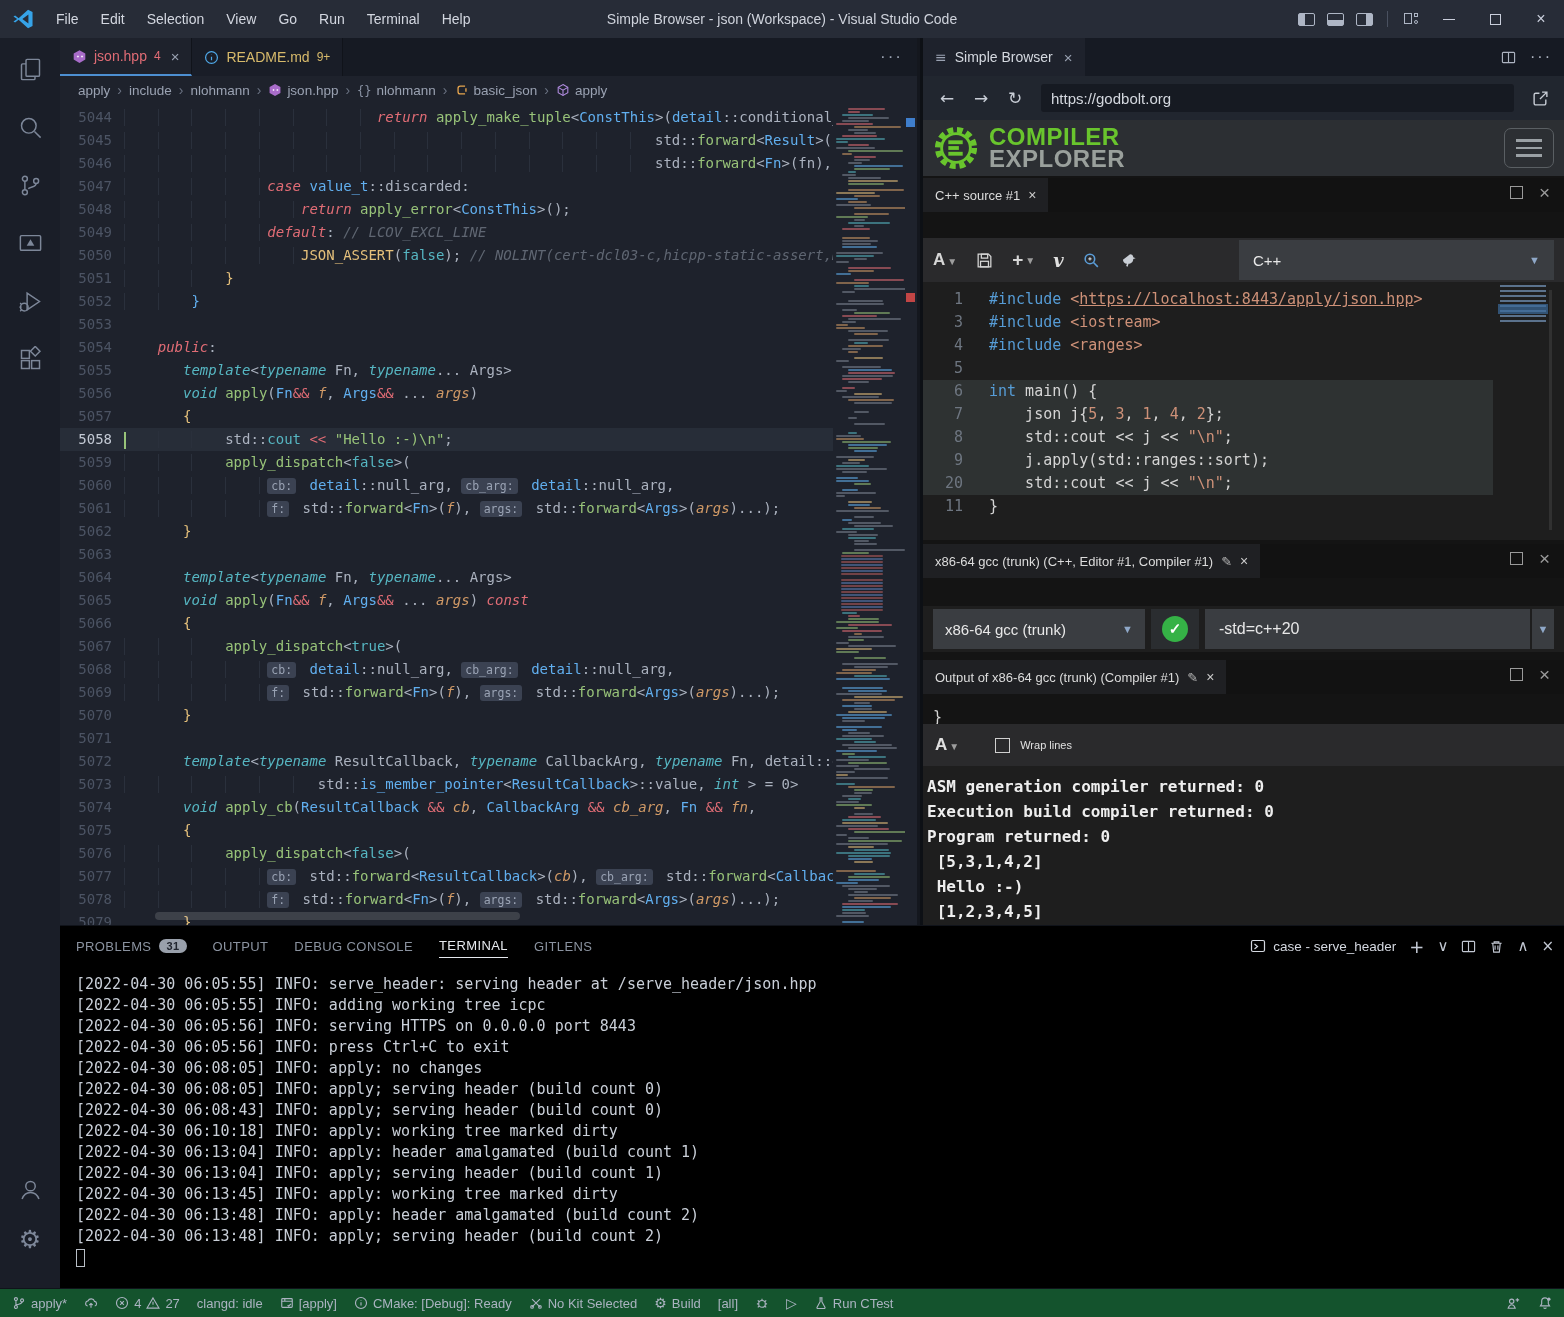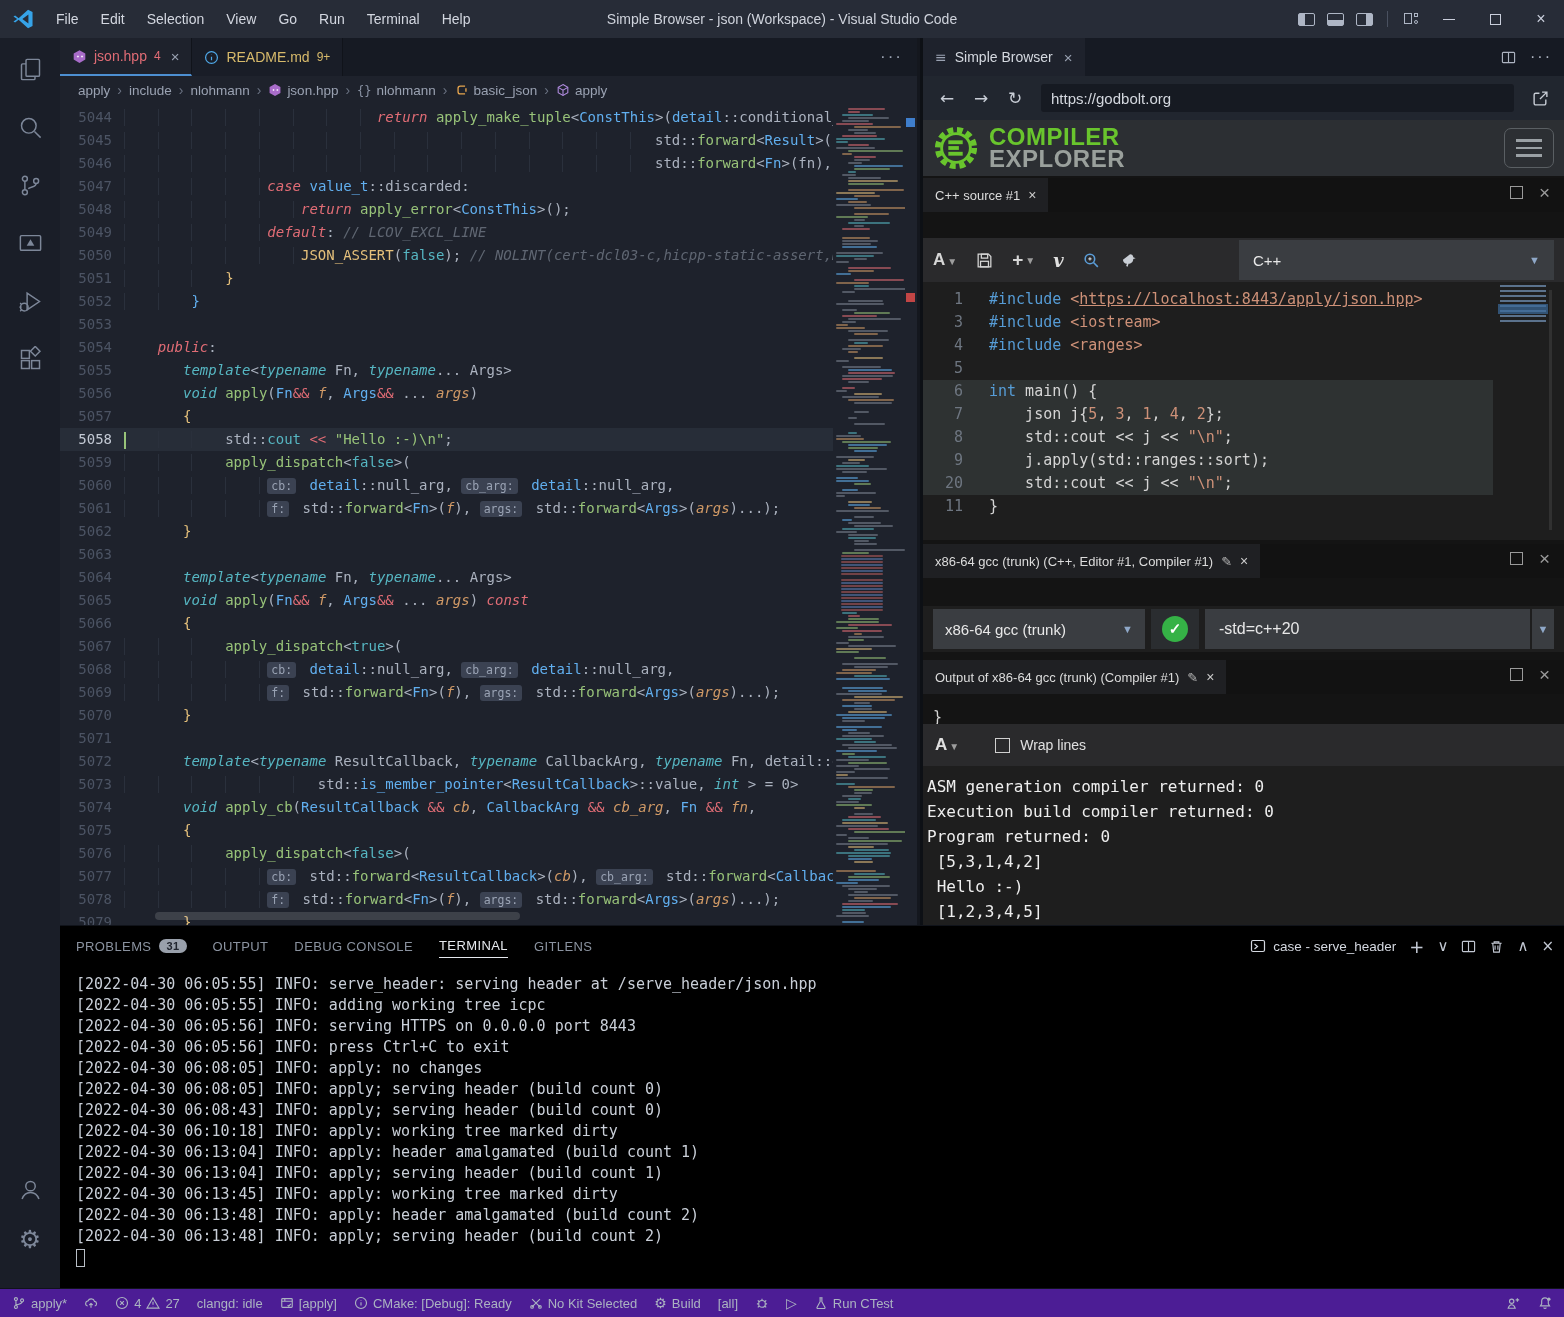--- a/index.html
+++ b/index.html
@@ -178,24 +178,24 @@
     padding:0 14px; font-size:16px; color:#e8e8e8; }
   #comp-dd2 { width:22px; height:40px; background:#3a3d41; margin-left:2px; display:flex;
     align-items:center; justify-content:center; color:#8fa8c8; font-size:11px; }
 
   #out-tabrow { top:540px; }
   #out-tail { position:absolute; left:10px; top:588px; height:16px; overflow:hidden;
     font-family:"DejaVu Sans Mono", monospace; font-size:15px; color:#d4d4d4; }
   #out-toolbar { position:absolute; left:0; top:604px; right:0; height:42px; background:#2a2a2c;
     display:flex; align-items:center; padding:0 12px; gap:10px; color:#e0e0e0; }
   #wrap-box { width:15px; height:15px; border:1.6px solid #d0d0d0; margin-left:26px; }
-  #wrap-label { font-size:14px; }
+  #wrap-label { font-size:11px; }
   #out-content { position:absolute; left:0; top:646px; right:0; bottom:0; background:#1e1e1e;
     font-family:"DejaVu Sans Mono", monospace; font-size:16px; color:#eeeeee; padding:8px 0 0 4px; }
-  .outline-row { height:25px; line-height:25px; white-space:pre; }
+  .outline-row { height:25px; line-height:25px; white-space:pre;font-weight:bold; }
 
   
   #panel { position:absolute; left:60px; top:925px; width:1504px; height:363px;
     background:#000000; border-top:1px solid #10131a; }
   #panel-header { position:absolute; left:0; top:0; right:0; height:40px; display:flex;
     align-items:center; padding:0 10px 0 16px; }
   .ptab { font-size:13px; letter-spacing:.4px; color:#8b93a0; margin-right:26px;
     display:flex; align-items:center; gap:8px; padding:4px 0; }
   .ptab.active { color:#e6e9ee; border-bottom:1px solid #e6e9ee; }
   .pbadge { background:#99a0ab; color:#21252e; border-radius:10px; font-size:11px;
@@ -206,21 +206,21 @@
   .tc-ico { font-size:15px; font-family:"DejaVu Sans", sans-serif; }
   .tc-ico svg { width:15px; height:15px; }
   #terminal { position:absolute; left:0; top:40px; right:0; bottom:0; padding:8px 0 0 16px;
     font-family:"DejaVu Sans Mono", monospace; font-size:15px; color:#c9cfd8;
     overflow:hidden; }
   .trow { height:21px; line-height:21px; white-space:pre; }
   #term-cursor { width:9px; height:18px; border:1px solid #b9bfc7; margin-top:2px; }
 
   
   #statusbar { position:absolute; left:0; top:1288px; width:1564px; height:29px;
-    background:#4c1d95; border-top:1px solid #10131a; display:flex; align-items:center;
+    background:#14532d; border-top:1px solid #10131a; display:flex; align-items:center;
     padding:0 12px; color:#abb3c1; font-size:13px; }
   .sb-item { display:flex; align-items:center; gap:5px; margin-right:17px; }
   .sb-item svg { width:14px; height:14px; }
   .sb-uni { font-family:"DejaVu Sans", sans-serif; font-size:14px; line-height:1; }
   #sb-right { margin-left:auto; display:flex; align-items:center; }
   #sb-right .sb-item { margin-right:0; margin-left:18px; }
 </style>
 </head>
 <body>
 

